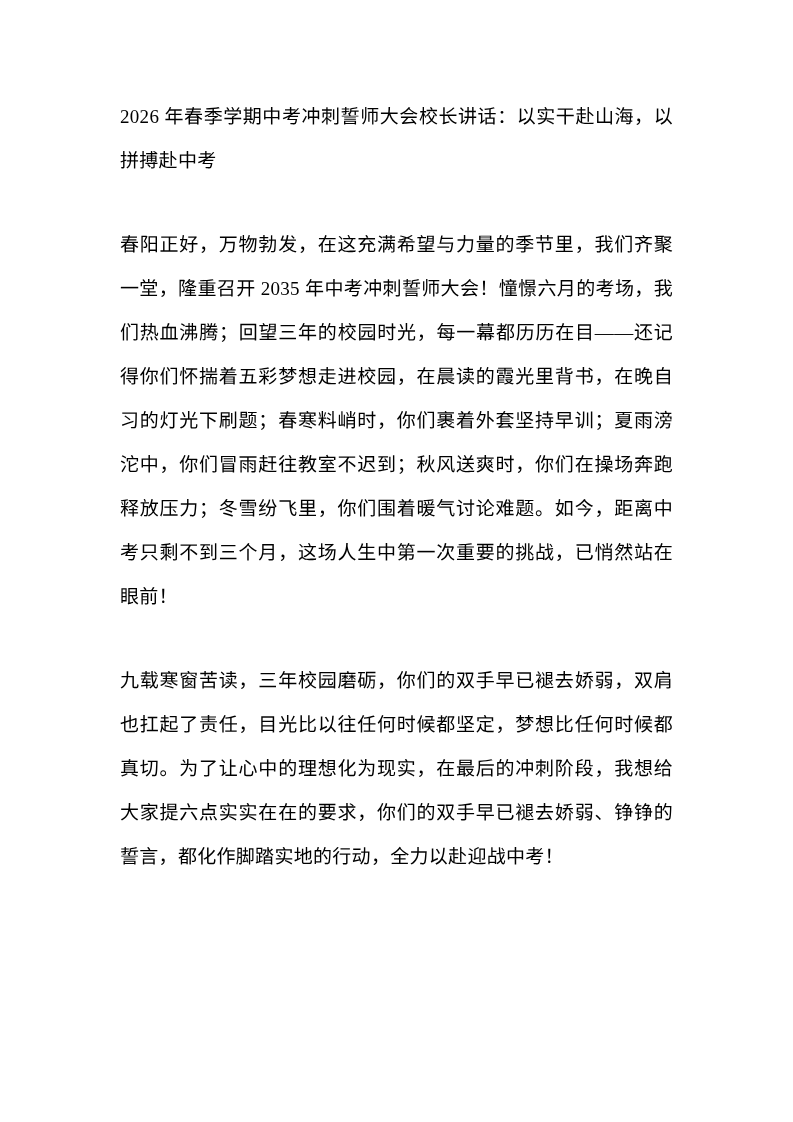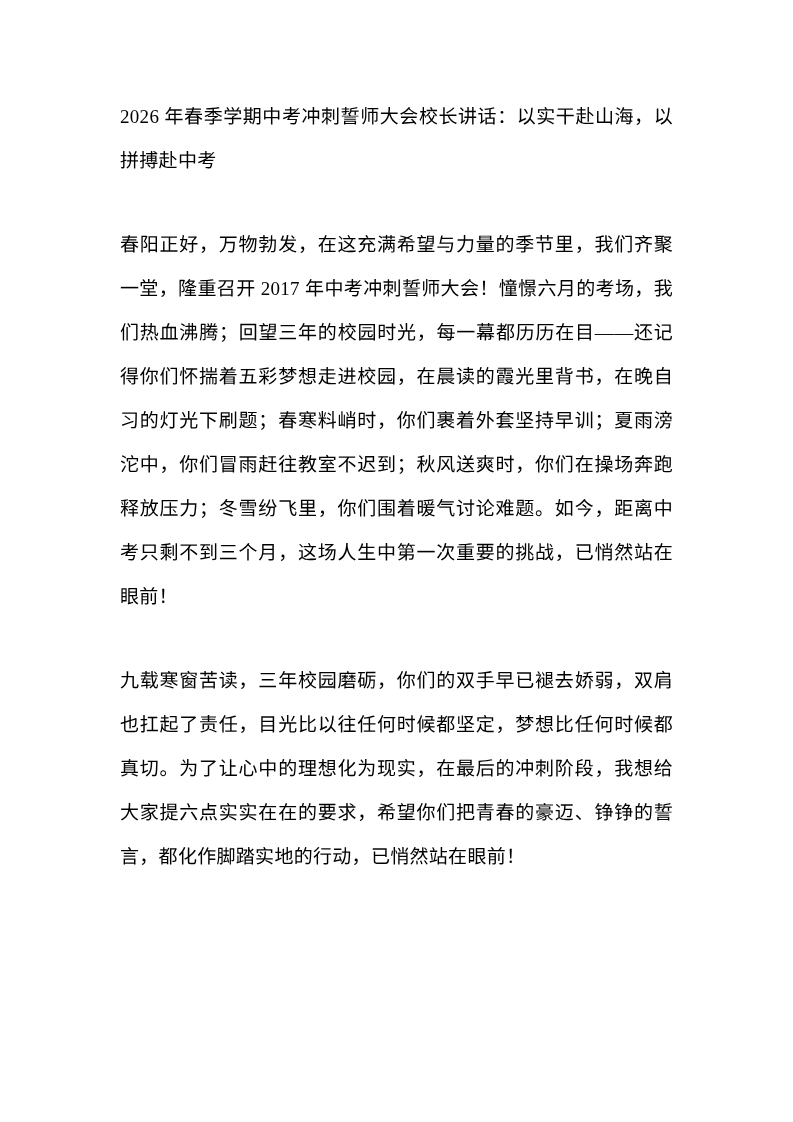--- a/index.html
+++ b/index.html
@@ -34,16 +34,16 @@
   }
 </style>
 </head>
 <body>
 
 <div class="page">
   <p class="doc-para">2026 年春季学期中考冲刺誓师大会校长讲话：以实干赴山海，以拼搏赴中考</p>
 
 
 
-  <p class="doc-para">春阳正好，万物勃发，在这充满希望与力量的季节里，我们齐聚一堂，隆重召开 2017 年中考冲刺誓师大会！憧憬六月的考场，我们热血沸腾；回望三年的校园时光，每一幕都历历在目——还记得你们怀揣着五彩梦想走进校园，在晨读的霞光里背书，在晚自习的灯光下刷题；春寒料峭时，你们裹着外套坚持早训；夏雨滂沱中，你们冒雨赶往教室不迟到；秋风送爽时，你们在操场奔跑释放压力；冬雪纷飞里，你们围着暖气讨论难题。如今，距离中考只剩不到三个月，这场人生中第一次重要的挑战，已悄然站在眼前！</p>
+  <p class="doc-para">春阳正好，万物勃发，在这充满希望与力量的季节里，我们齐聚一堂，隆重召开 2035 年中考冲刺誓师大会！憧憬六月的考场，我们热血沸腾；回望三年的校园时光，每一幕都历历在目——还记得你们怀揣着五彩梦想走进校园，在晨读的霞光里背书，在晚自习的灯光下刷题；春寒料峭时，你们裹着外套坚持早训；夏雨滂沱中，你们冒雨赶往教室不迟到；秋风送爽时，你们在操场奔跑释放压力；冬雪纷飞里，你们围着暖气讨论难题。如今，距离中考只剩不到三个月，这场人生中第一次重要的挑战，已悄然站在眼前！</p>
 
-  <p class="doc-para">九载寒窗苦读，三年校园磨砺，你们的双手早已褪去娇弱，双肩也扛起了责任，目光比以往任何时候都坚定，梦想比任何时候都真切。为了让心中的理想化为现实，在最后的冲刺阶段，我想给大家提六点实实在在的要求，希望你们把青春的豪迈、铮铮的誓言，都化作脚踏实地的行动，已悄然站在眼前！</p>
+  <p class="doc-para">九载寒窗苦读，三年校园磨砺，你们的双手早已褪去娇弱，双肩也扛起了责任，目光比以往任何时候都坚定，梦想比任何时候都真切。为了让心中的理想化为现实，在最后的冲刺阶段，我想给大家提六点实实在在的要求，你们的双手早已褪去娇弱、铮铮的誓言，都化作脚踏实地的行动，全力以赴迎战中考！</p>
 </div>
 
 </body></html>

